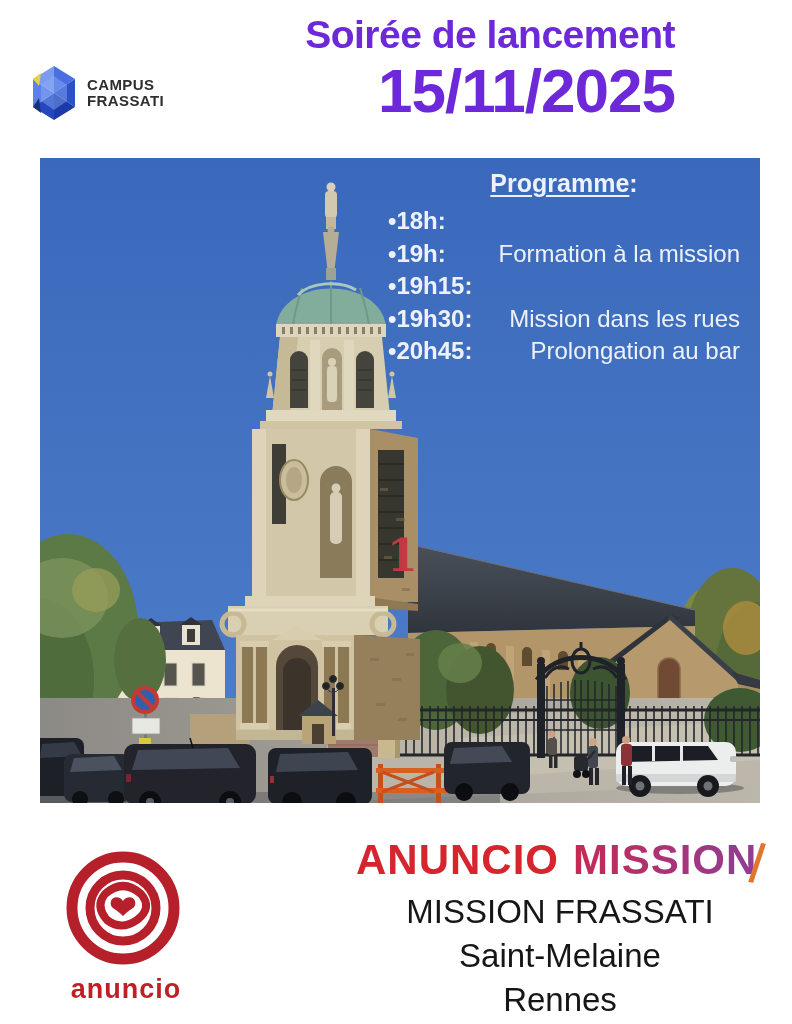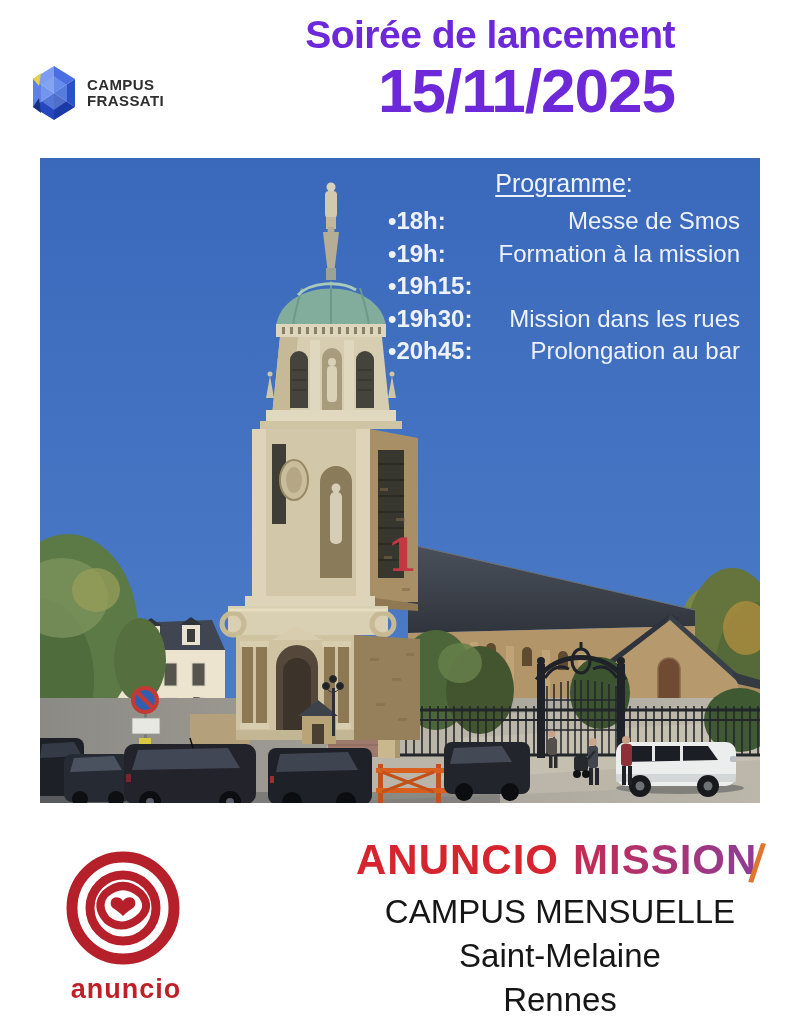--- a/index.html
+++ b/index.html
@@ -11,21 +11,21 @@
   .campus{position:absolute;left:30px;top:64px;display:flex;align-items:center;gap:9px;}
   .campus-text{font-size:15px;font-weight:bold;color:#2e2e2e;letter-spacing:.4px;line-height:16px;}
   .titles{position:absolute;left:225px;top:12px;width:450px;text-align:right;color:#6d28d9;font-weight:bold;}
   .title-line1{font-size:39px;line-height:46px;letter-spacing:-.5px;}
   .title-line2{font-size:62px;line-height:62px;letter-spacing:-1px;margin-top:2px;}
 
   
   .photo{position:absolute;left:40px;top:158px;width:720px;height:645px;overflow:hidden;}
   .photo svg.scene{position:absolute;left:0;top:0;z-index:1;}
   .programme{position:absolute;left:348px;top:11px;width:352px;z-index:3;color:#eef2f8;}
-  .programme-heading{text-align:center;font-size:25px;font-weight:normal;margin:0 0 7px 0;}
+  .programme-heading{text-align:center;font-size:25px;font-weight:bold;margin:0 0 7px 0;}
   .programme-heading .u{text-decoration:underline;text-underline-offset:3px;text-decoration-thickness:2px;}
   .programme-row{display:flex;justify-content:space-between;font-size:24px;line-height:32.5px;white-space:nowrap;}
   .programme-row .time{font-weight:bold;}
   .watermark{position:absolute;left:347px;top:376px;z-index:2;font-family:"DejaVu Serif",serif;
              font-size:44px;font-weight:bold;color:#c43743;line-height:44px;}
 
   
   .anuncio-logo{position:absolute;left:50px;top:846px;}
   .brand{position:absolute;left:330px;top:836px;width:460px;text-align:center;
          font-weight:bold;font-size:42px;letter-spacing:1px;white-space:nowrap;}
@@ -474,21 +474,20 @@
         <rect x="508" y="580" width="9" height="17" rx="3" fill="#56504a"></rect>
         <rect x="509" y="597" width="3.5" height="13" fill="#2a2b2e"></rect>
           <rect x="514" y="597" width="3.5" height="13" fill="#2a2b2e"></rect>
       </g>
     </svg>
 
     <div class="programme">
       <div class="programme-heading"><span class="u">Programme</span><span>:</span></div>
       <div class="programme-row">
           <span class="time">•18h:</span>
-          <span class="act">Messe de Smos</span>
         </div>
       <div class="programme-row">
           <span class="time">•19h:</span>
           <span class="act">Formation à la mission</span>
         </div>
       <div class="programme-row">
           <span class="time">•19h15:</span>
         </div>
       <div class="programme-row">
           <span class="time">•19h30:</span>
@@ -509,18 +508,18 @@
     <path d="M55 48 Q 73 32 91 48 Q 103 62 87 74 Q 71 85 57 74 Q 45 60 55 48 Z" stroke="#b5202a" stroke-width="8" fill="none" stroke-linejoin="round"></path>
     <path d="M73 70 C 66 62 59 63 61 55 C 63 49 71 51 73 55 C 75 51 83 49 85 55 C 87 63 80 62 73 70 Z" fill="#b5202a"></path>
     <text x="76" y="152" text-anchor="middle" font-family="Liberation Sans, sans-serif" font-size="27" font-weight="bold" fill="#bf1f27" letter-spacing="1">anuncio</text>
   </svg>
 
   <div class="brand">
     <span class="anuncio-word">ANUNCIO</span><span class="mission-word">MISSION</span><span class="slash">/</span>
   </div>
 
   <div class="mission-block">
-    <div>CAMPUS MENSUELLE</div>
+    <div>MISSION FRASSATI</div>
     <div>Saint-Melaine</div>
     <div>Rennes</div>
   </div>
 
 </div>
 
 </body></html>

